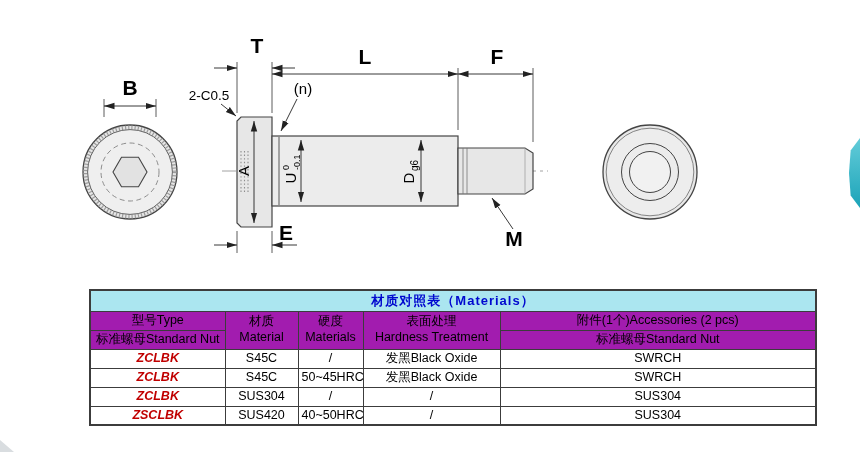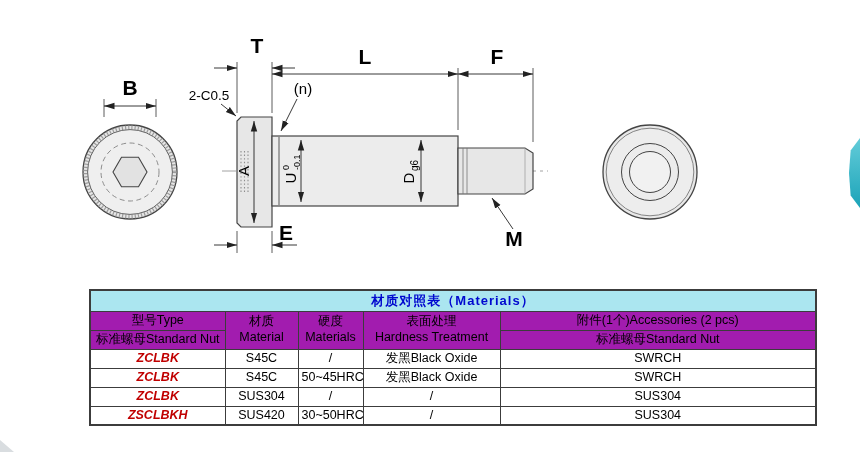--- a/index.html
+++ b/index.html
@@ -187,23 +187,23 @@
         <td>SWRCH</td>
       </tr>
       <tr>
         <td class="type-cell">ZCLBK</td>
         <td>SUS304</td>
         <td>/</td>
         <td>/</td>
         <td>SUS304</td>
       </tr>
       <tr>
-        <td class="type-cell">ZSCLBKH</td>
+        <td class="type-cell">ZSCLBK</td>
         <td>SUS420</td>
-        <td>30~50HRC</td>
+        <td>40~50HRC</td>
         <td>/</td>
         <td>SUS304</td>
       </tr>
     </tbody>
   </table>
 </div>
 
 <div class="deco-teal"></div>
 <div class="deco-gray"></div>
 

